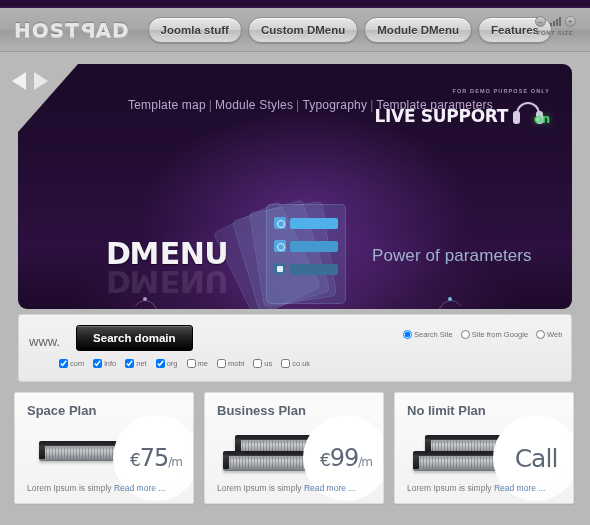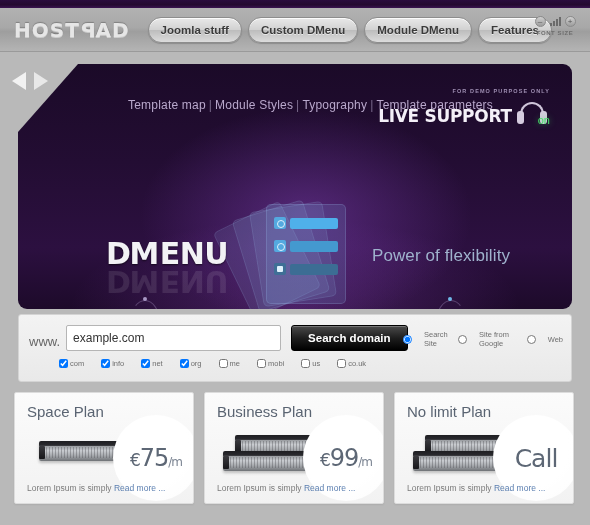--- a/index.html
+++ b/index.html
@@ -120,21 +120,21 @@
     border: 2.5px solid #cfc6da; border-bottom: none;
     border-radius: 12px 12px 0 0;
   }
   .headset .cup {
     position: absolute; top: 9px; width: 7px; height: 13px;
     background: #d5ccdf; border-radius: 3px;
   }
   .headset .cup.l { left: 0; }
   .headset .cup.r { right: 0; }
   .live-on {
-    font-size: 11px; font-weight: normal; color: #47e06a;
+    font-size: 13px; font-weight: bold; color: #47e06a;
     text-shadow: 0 0 6px rgba(71,224,106,.7);
     margin-left: -14px; position: relative; z-index: 2;
   }
 
   
   .fan { position: absolute; left: 248px; top: 142px; }
   .fan .card {
     position: absolute; width: 74px; height: 96px;
     background: rgba(140,175,225,.13);
     border: 1px solid rgba(170,205,245,.13);
@@ -222,52 +222,52 @@
   .search-domain-btn {
     margin-left: 10px; height: 26px; padding: 0 16px;
     background: linear-gradient(to bottom, #4a4a4a 0%, #1e1e1e 50%, #000 100%);
     color: #fff; font-size: 11.5px; font-weight: bold;
     border: 1px solid #000; border-radius: 3px;
     box-shadow: inset 0 1px 0 rgba(255,255,255,.25);
     cursor: pointer;
   }
   .tlds {
     position: absolute; left: 40px; top: 44px;
-    display: flex; gap: 17px; align-items: center;
+    display: flex; gap: 9px; align-items: center;
   }
   .tld { display: flex; align-items: center; gap: 2px; font-size: 7.5px; color: #6f6f6f; }
   .tld input { width: 9px; height: 9px; margin: 0; }
 
   .site-search { position: absolute; right: 8px; top: 8px; width: 160px; }
   .site-search-input {
     width: 100%; height: 24px; padding: 0 6px;
     font-size: 11px; color: #444;
     border: 1px solid #b5b5b5; border-radius: 2px; background: #fff;
     font-family: "Liberation Sans", sans-serif;
   }
   .radios { display: flex; gap: 8px; margin-top: 7px; align-items: center; }
-  .radio { display: flex; align-items: center; gap: 12px; font-size: 7.5px; color: #6f6f6f; }
+  .radio { display: flex; align-items: center; gap: 2px; font-size: 7.5px; color: #6f6f6f; }
   .radio input { width: 9px; height: 9px; margin: 0; }
 
   
   .plans {
     position: absolute; top: 392px; left: 14px; width: 562px;
     display: flex; gap: 10px;
   }
   .plan {
     position: relative; width: 180px; height: 112px;
     background: linear-gradient(to bottom, #fbfbfb, #f2f2f2);
     border: 1px solid #dcdcdc;
     border-radius: 2px;
     box-shadow: 0 1px 2px rgba(0,0,0,.07);
     overflow: hidden;
   }
   .plan-title {
     position: absolute; left: 12px; top: 10px;
-    font-size: 15px; color: #5a6472; font-weight: normal;
+    font-size: 13px; color: #5a6472; font-weight: bold;
   }
   .price-circle {
     position: absolute; right: -6px; top: 22px;
     width: 86px; height: 86px; border-radius: 50%;
     background: radial-gradient(circle at 40% 38%, #ffffff 55%, rgba(255,255,255,.85) 78%, rgba(255,255,255,0) 100%);
     display: flex; align-items: center; justify-content: center;
   }
   .price {
     font-size: 24px; color: #5d6775; letter-spacing: -1px;
     font-family: "DejaVu Sans", sans-serif; white-space: nowrap;
@@ -390,36 +390,35 @@
       </div>
     </div>
 
     <div class="dmenu-reflect" aria-hidden="true">
       <span>D</span><span class="rot">M</span><span>ENU</span>
     </div>
     <div class="dmenu-logo">
       <span>D</span><span class="rot">M</span><span>ENU</span>
     </div>
 
-    <div class="tagline">Power of flexibility</div>
+    <div class="tagline">Power of parameters</div>
 
     <div class="steps">
       <div class="arc a1"></div>
       <div class="arc a2"></div>
       <div class="arcdot p1"></div>
 
       <div class="arcdot p3"></div>
 
     </div>
   </div>
 
   <div class="searchbar">
     <div class="domain-box">
       <div class="www-label">www.</div>
-      <input class="domain-input" type="text" value="example.com" style="">
       <button class="search-domain-btn">Search domain</button>
     </div>
 
     <div class="tlds">
       <label class="tld">
         <input type="checkbox" checked="" style="">
         <span>com</span>
       </label>
       <label class="tld">
         <input type="checkbox" checked="" style="">

